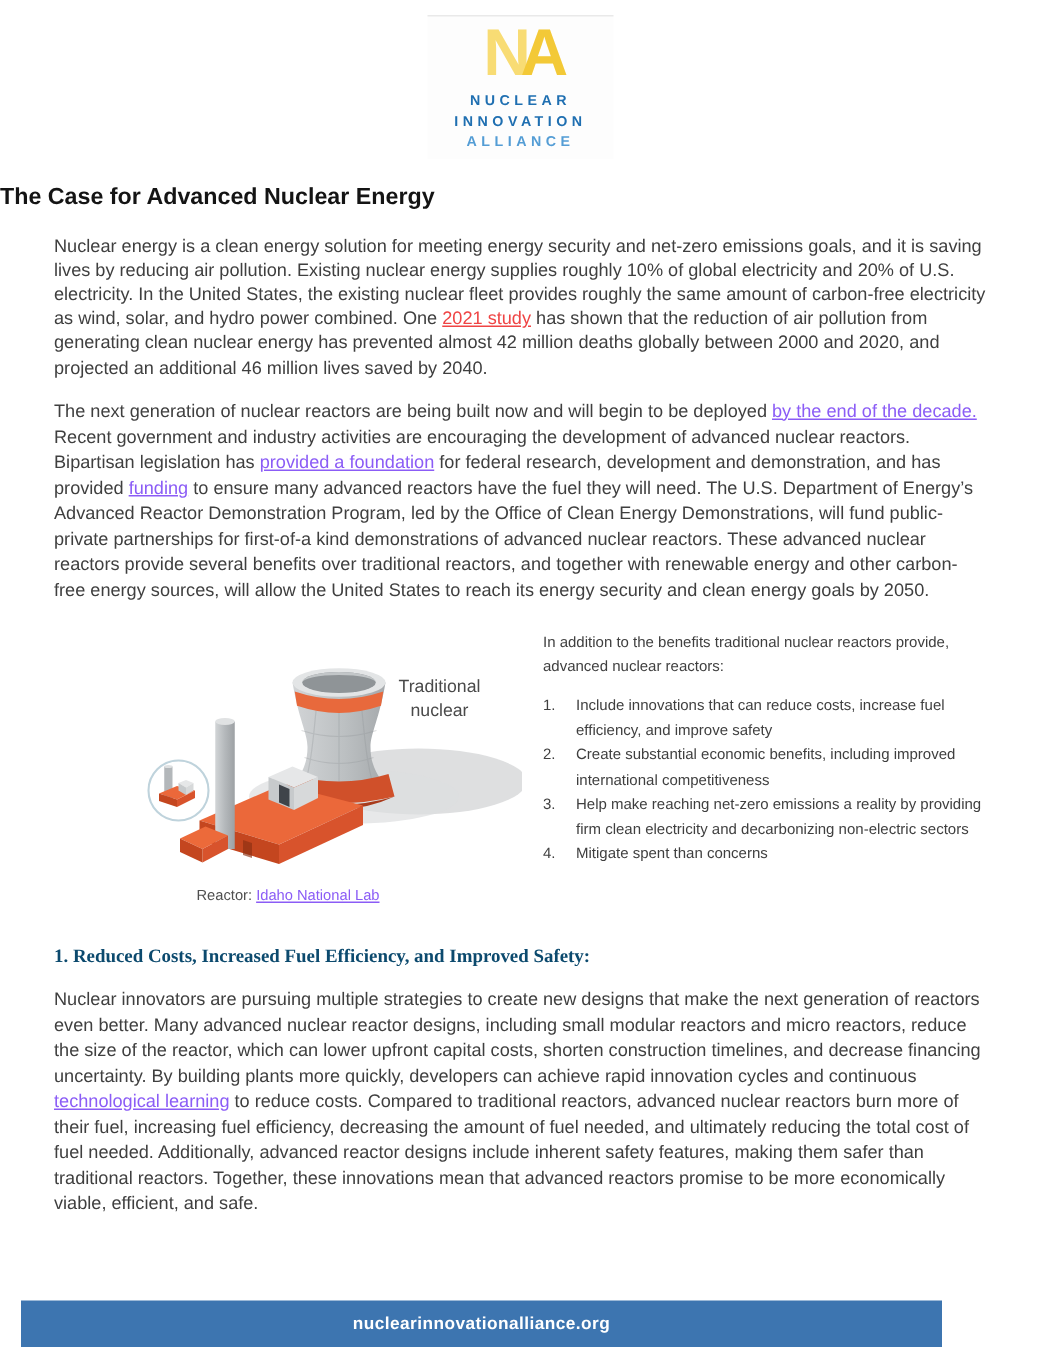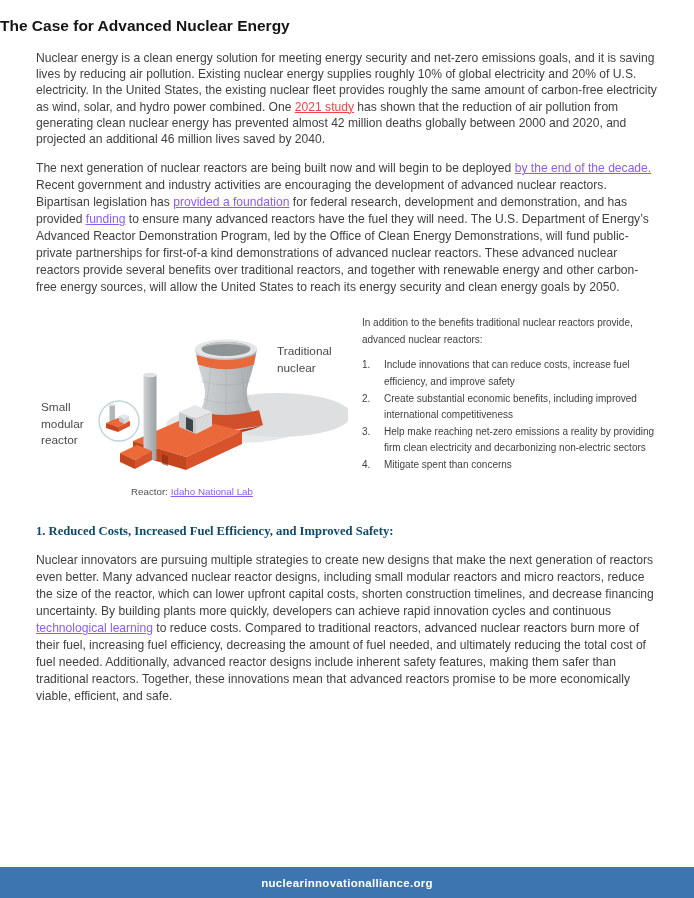--- a/index.html
+++ b/index.html
@@ -22,41 +22,49 @@
   .content{padding:0 36px;}
   p.body-p{margin:13px 0 0;font-size:12.1px;line-height:17px;text-align:left;}
   p.body-p.first{margin-top:14px;line-height:16.2px;}
   a.lnk{color:#8b5cf6;text-decoration:underline;cursor:pointer;}
   a.lnk.visited{color:#ef4444;}
   
   .figure-row{display:flex;margin-top:17px;align-items:flex-start;}
   .figure-wrap{position:relative;width:312px;flex:0 0 312px;margin-left:-21px;}
   .figure-wrap svg{display:block;}
   .fig-label{position:absolute;font-size:11.8px;line-height:16.5px;color:#4a4a4a;}
-  .lbl-trad{left:241px;top:30px;width:80px;}
+  .lbl-trad{left:217px;top:30px;width:80px;text-align:center;}
   .lbl-smr{left:5px;top:86px;width:62px;}
   .fig-source{margin-top:1px;text-align:center;font-size:9.8px;color:#4f4f4f;}
   .benefits{margin-left:14px;width:330px;font-size:10px;}
   .benefits .intro{margin:2px 0 0;line-height:16.6px;}
   .benefit-list{margin:9px 0 0;}
   .benefit-item{display:flex;line-height:16.6px;}
   .benefit-item .num{flex:0 0 22px;}
   .benefit-item .txt{flex:1;}
   
   h2.sec-heading{margin:26px 0 0;font-size:12.6px;line-height:16px;color:#0c4a6e;font-weight:bold;font-family:Liberation Serif, serif;}
   
-  .footer-bar{position:absolute;left:0;bottom:0;width:694px;height:31px;background:#3d75b0;
+  .footer-bar{position:absolute;left:14px;bottom:0;width:614px;height:31px;background:#3d75b0;
               display:flex;align-items:center;justify-content:center;}
   .footer-bar span{color:#ffffff;font-weight:bold;font-size:11.5px;letter-spacing:.3px;}
 </style>
 </head>
 <body>
 
 <div class="page">
 
+  <header class="logo-block">
+    <div class="monogram"><span class="mn">N</span><span class="ma">A</span></div>
+    <div class="wordmark">
+      <div class="wm1">NUCLEAR</div>
+      <div class="wm2">INNOVATION</div>
+      <div class="wm3">ALLIANCE</div>
+    </div>
+  </header>
 
   <h1 class="doc-title">The Case for Advanced Nuclear Energy</h1>
 
   <main class="content">
 
     <p class="body-p first"><span>Nuclear energy is a clean energy solution for meeting energy security and net-zero emissions goals, and it is saving lives by reducing air pollution. Existing nuclear energy supplies roughly 10% of global electricity and 20% of U.S. electricity. In the United States, the existing nuclear fleet provides roughly the same amount of carbon-free electricity as wind, solar, and hydro power combined. One </span><a class="lnk visited">2021 study</a><span> has shown that the reduction of air pollution from generating clean nuclear energy has prevented almost 42 million deaths globally between 2000 and 2020, and projected an additional 46 million lives saved by 2040.</span></p>
 
     <p class="body-p"><span>The next generation of nuclear reactors are being built now and will begin to be deployed </span><a class="lnk">by the end of the decade.</a><span> Recent government and industry activities are encouraging the development of advanced nuclear reactors. Bipartisan legislation has </span><a class="lnk">provided a foundation</a><span> for federal research, development and demonstration, and has provided </span><a class="lnk">funding</a><span> to ensure many advanced reactors have the fuel they will need. The U.S. Department of Energy’s Advanced Reactor Demonstration Program, led by the Office of Clean Energy Demonstrations, will fund public-private partnerships for first-of-a kind demonstrations of advanced nuclear reactors.  These advanced nuclear reactors provide several benefits over traditional reactors, and together with renewable energy and other carbon-free energy sources, will allow the United States to reach its energy security and clean energy goals by 2050.</span></p>
 
     <section class="figure-row">
@@ -130,21 +138,20 @@
             <polygon points="70,110 82,105 94,108 82,114" fill="#eb683a"></polygon>
             <polygon points="94,108 94,113 82,119 82,114" fill="#d8532c"></polygon>
             <polygon points="70,110 82,114 82,119 70,115" fill="#c4461f"></polygon>
             <polygon points="83,103 88,101 93,103 88,106" fill="#e6e7e8"></polygon>
             <polygon points="83,103 88,106 88,111 83,108" fill="#c7cacc"></polygon>
             <polygon points="88,106 93,103 93,108 88,111" fill="#d7d9da"></polygon>
           </g>
         </svg>
 
         <div class="fig-label lbl-trad">Traditional nuclear</div>
-        <div class="fig-label lbl-smr">Small modular reactor</div>
 
         <figcaption class="fig-source"><span>Reactor: </span><a class="lnk">Idaho National Lab</a></figcaption>
       </figure>
 
       <div class="benefits">
         <p class="intro">In addition to the benefits traditional nuclear reactors provide, advanced nuclear reactors:</p>
         <div class="benefit-list">
           <div class="benefit-item">
             <span class="num">1.</span>
             <span class="txt">Include innovations that can reduce costs, increase fuel efficiency, and improve safety</span>

